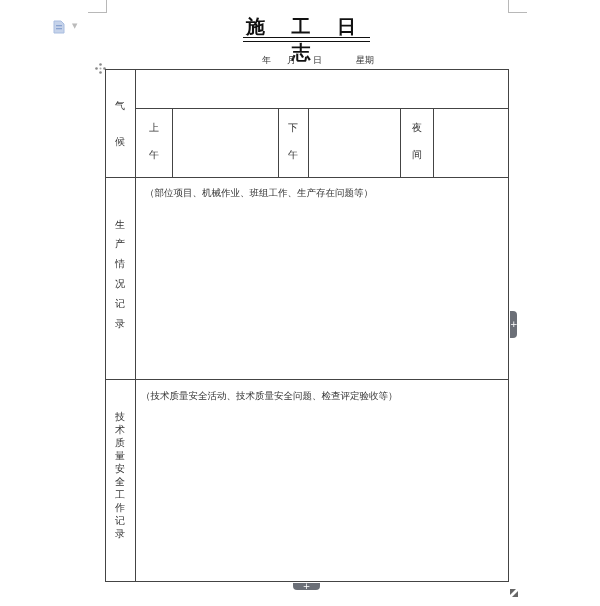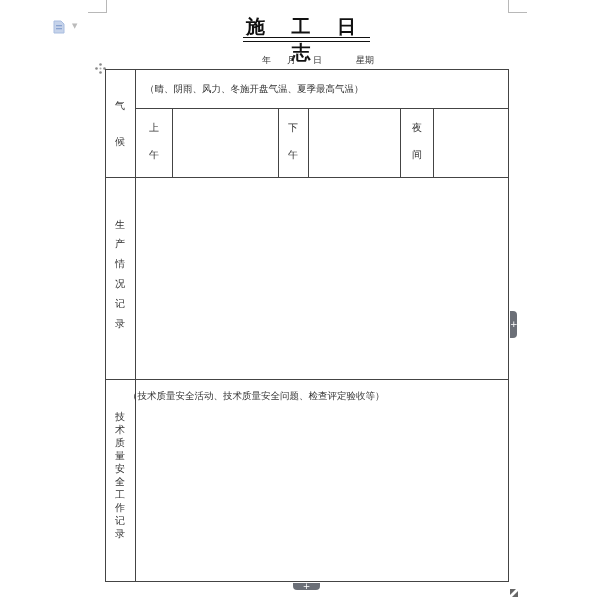--- a/index.html
+++ b/index.html
@@ -68,51 +68,51 @@
   <div class="line-v" style="left:173px; top:39px; height:69px;"></div>
   <div class="line-v" style="left:203px; top:39px; height:69px;"></div>
   <div class="line-v" style="left:295px; top:39px; height:69px;"></div>
   <div class="line-v" style="left:328px; top:39px; height:69px;"></div>
 
   <div class="line-h" style="left:0; top:108px; width:404px;"></div>
   <div class="line-h" style="left:0; top:310px; width:404px;"></div>
 
   <div class="vtext" style="left:0; top:30px;">气</div>
   <div class="vtext" style="left:0; top:66px;">候</div>
-  <div class="hint" style="left:40px; top:14px;">（晴、阴雨、风力、冬施开盘气温、夏季最高气温）</div>
 
   <div class="vtext" style="left:34px; top:52px;">上</div>
   <div class="vtext" style="left:34px; top:79px;">午</div>
   <div class="cell" style="left:68px; top:40px; width:105px; height:68px;"></div>
   <div class="vtext" style="left:173px; top:52px;">下</div>
   <div class="vtext" style="left:173px; top:79px;">午</div>
   <div class="cell" style="left:204px; top:40px; width:91px; height:68px;"></div>
   <div class="vtext" style="left:297px; top:52px;">夜</div>
   <div class="vtext" style="left:297px; top:79px;">间</div>
   <div class="cell" style="left:329px; top:40px; width:74px; height:68px;"></div>
 
   <div class="vtext" style="left:0; top:149px;">生</div>
   <div class="vtext" style="left:0; top:168px;">产</div>
   <div class="vtext" style="left:0; top:188px;">情</div>
   <div class="vtext" style="left:0; top:208px;">况</div>
   <div class="vtext" style="left:0; top:228px;">记</div>
   <div class="vtext" style="left:0; top:248px;">录</div>
+  <div class="hint" style="left:40px; top:118px;">（部位项目、机械作业、班组工作、生产存在问题等）</div>
   <div class="cell" style="left:31px; top:135px; width:372px; height:174px;"></div>
 
   <div class="vtext" style="left:0; top:341px;">技</div>
   <div class="vtext" style="left:0; top:354px;">术</div>
   <div class="vtext" style="left:0; top:367px;">质</div>
   <div class="vtext" style="left:0; top:380px;">量</div>
   <div class="vtext" style="left:0; top:393px;">安</div>
   <div class="vtext" style="left:0; top:406px;">全</div>
   <div class="vtext" style="left:0; top:419px;">工</div>
   <div class="vtext" style="left:0; top:432px;">作</div>
   <div class="vtext" style="left:0; top:445px;">记</div>
   <div class="vtext" style="left:0; top:458px;">录</div>
-  <div class="hint" style="left:23px; top:321px;">（技术质量安全活动、技术质量安全问题、检查评定验收等）</div>
+  <div class="hint" style="left:36px; top:321px;">（技术质量安全活动、技术质量安全问题、检查评定验收等）</div>
   <div class="cell" style="left:31px; top:338px; width:372px; height:173px;"></div>
 </div>
 
 <div class="handle-r"><span>+</span></div>
 <div class="handle-b"><span>+</span></div>
 
 <div class="abs" style="left:510px; top:582px; width:8px; height:8px;">
   <svg width="8" height="8" viewBox="0 0 8 8">
       <path d="M0 0 L6 0 L0 6 Z" fill="#666"></path>
       <path d="M8 2 L8 8 L2 8 Z" fill="#666"></path>

